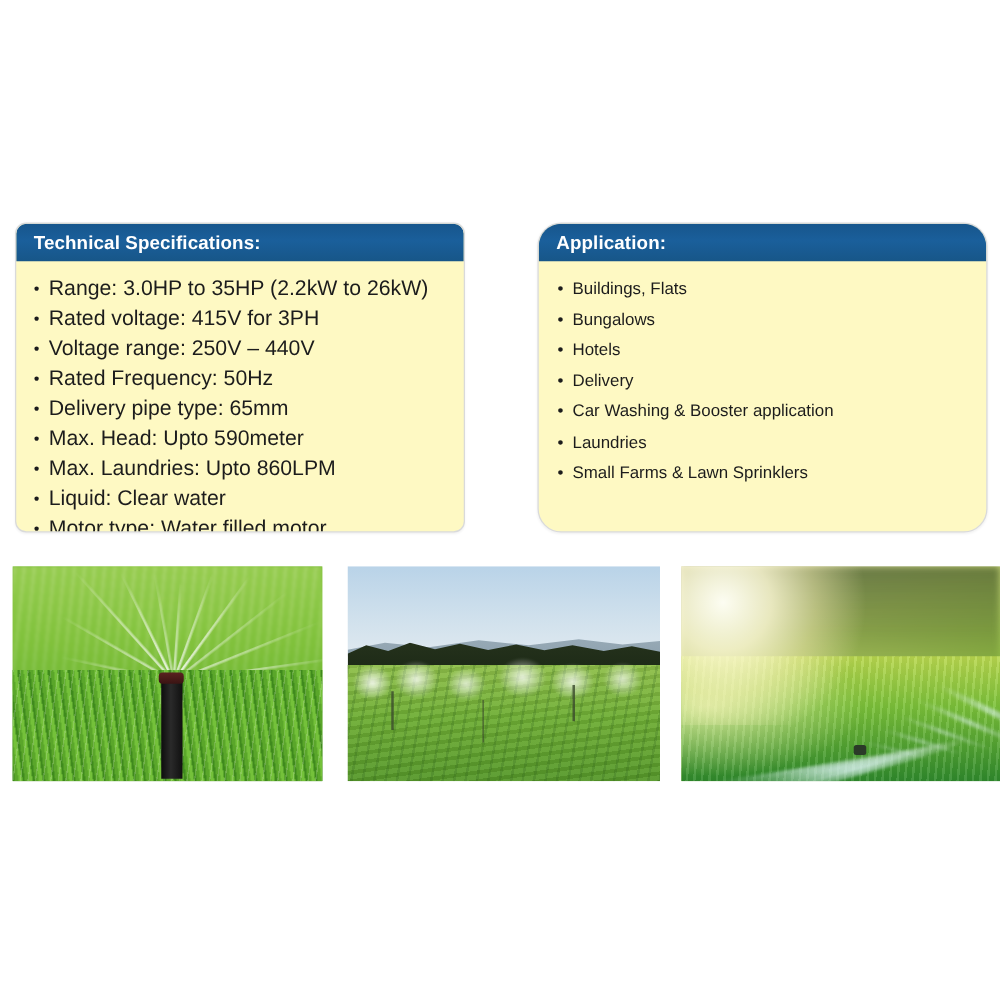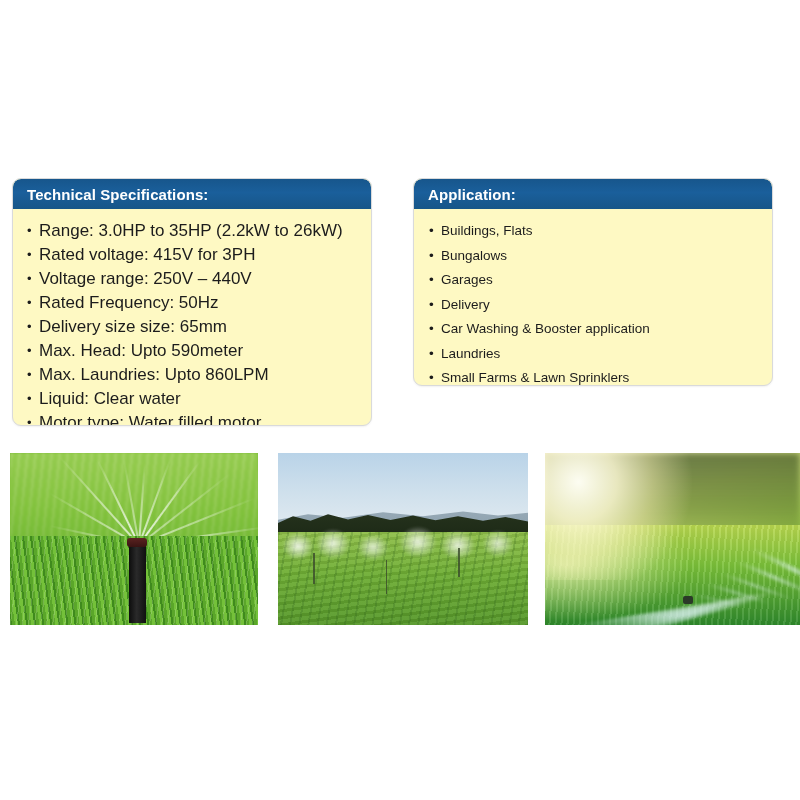--- a/index.html
+++ b/index.html
@@ -30,24 +30,25 @@
   }
 
   .card-specs {
     left: 12px;
     top: 178px;
     width: 360px;
     height: 248px;
   }
 
   .card-application {
-    left: 413px;
+    left: 430px;
     top: 178px;
     width: 360px;
-    height: 208px;
+    height: 248px;
+    border-radius: 19px;
   }
 
   .card-header {
     height: 30px;
     background: linear-gradient(180deg, #17568c 0%, #1a5f9b 45%, #175688 100%);
     border-radius: 8px 8px 0 0;
     display: flex;
     align-items: center;
     padding-left: 14px;
   }
@@ -241,38 +242,38 @@
   <div class="card card-specs">
     <div class="card-header">
       <span class="card-header-title">Technical Specifications:</span>
     </div>
     <div class="card-body">
       <ul class="spec-list">
         <li>Range: 3.0HP to 35HP (2.2kW to 26kW)</li>
         <li>Rated voltage: 415V for 3PH</li>
         <li>Voltage range: 250V – 440V</li>
         <li>Rated Frequency: 50Hz</li>
-        <li>Delivery size size: 65mm</li>
+        <li>Delivery pipe type: 65mm</li>
         <li>Max. Head: Upto 590meter</li>
         <li>Max. Laundries: Upto 860LPM</li>
         <li>Liquid: Clear water</li>
         <li>Motor type: Water filled motor</li>
       </ul>
     </div>
   </div>
 
   <div class="card card-application">
     <div class="card-header">
       <span class="card-header-title">Application:</span>
     </div>
     <div class="card-body">
       <ul class="app-list">
         <li>Buildings, Flats</li>
         <li>Bungalows</li>
-        <li>Garages</li>
+        <li>Hotels</li>
         <li>Delivery</li>
         <li>Car Washing &amp; Booster application</li>
         <li>Laundries</li>
         <li>Small Farms &amp; Lawn Sprinklers</li>
       </ul>
     </div>
   </div>
 
   <div class="photo photo-lawn-sprinkler">
     <div class="scene">

